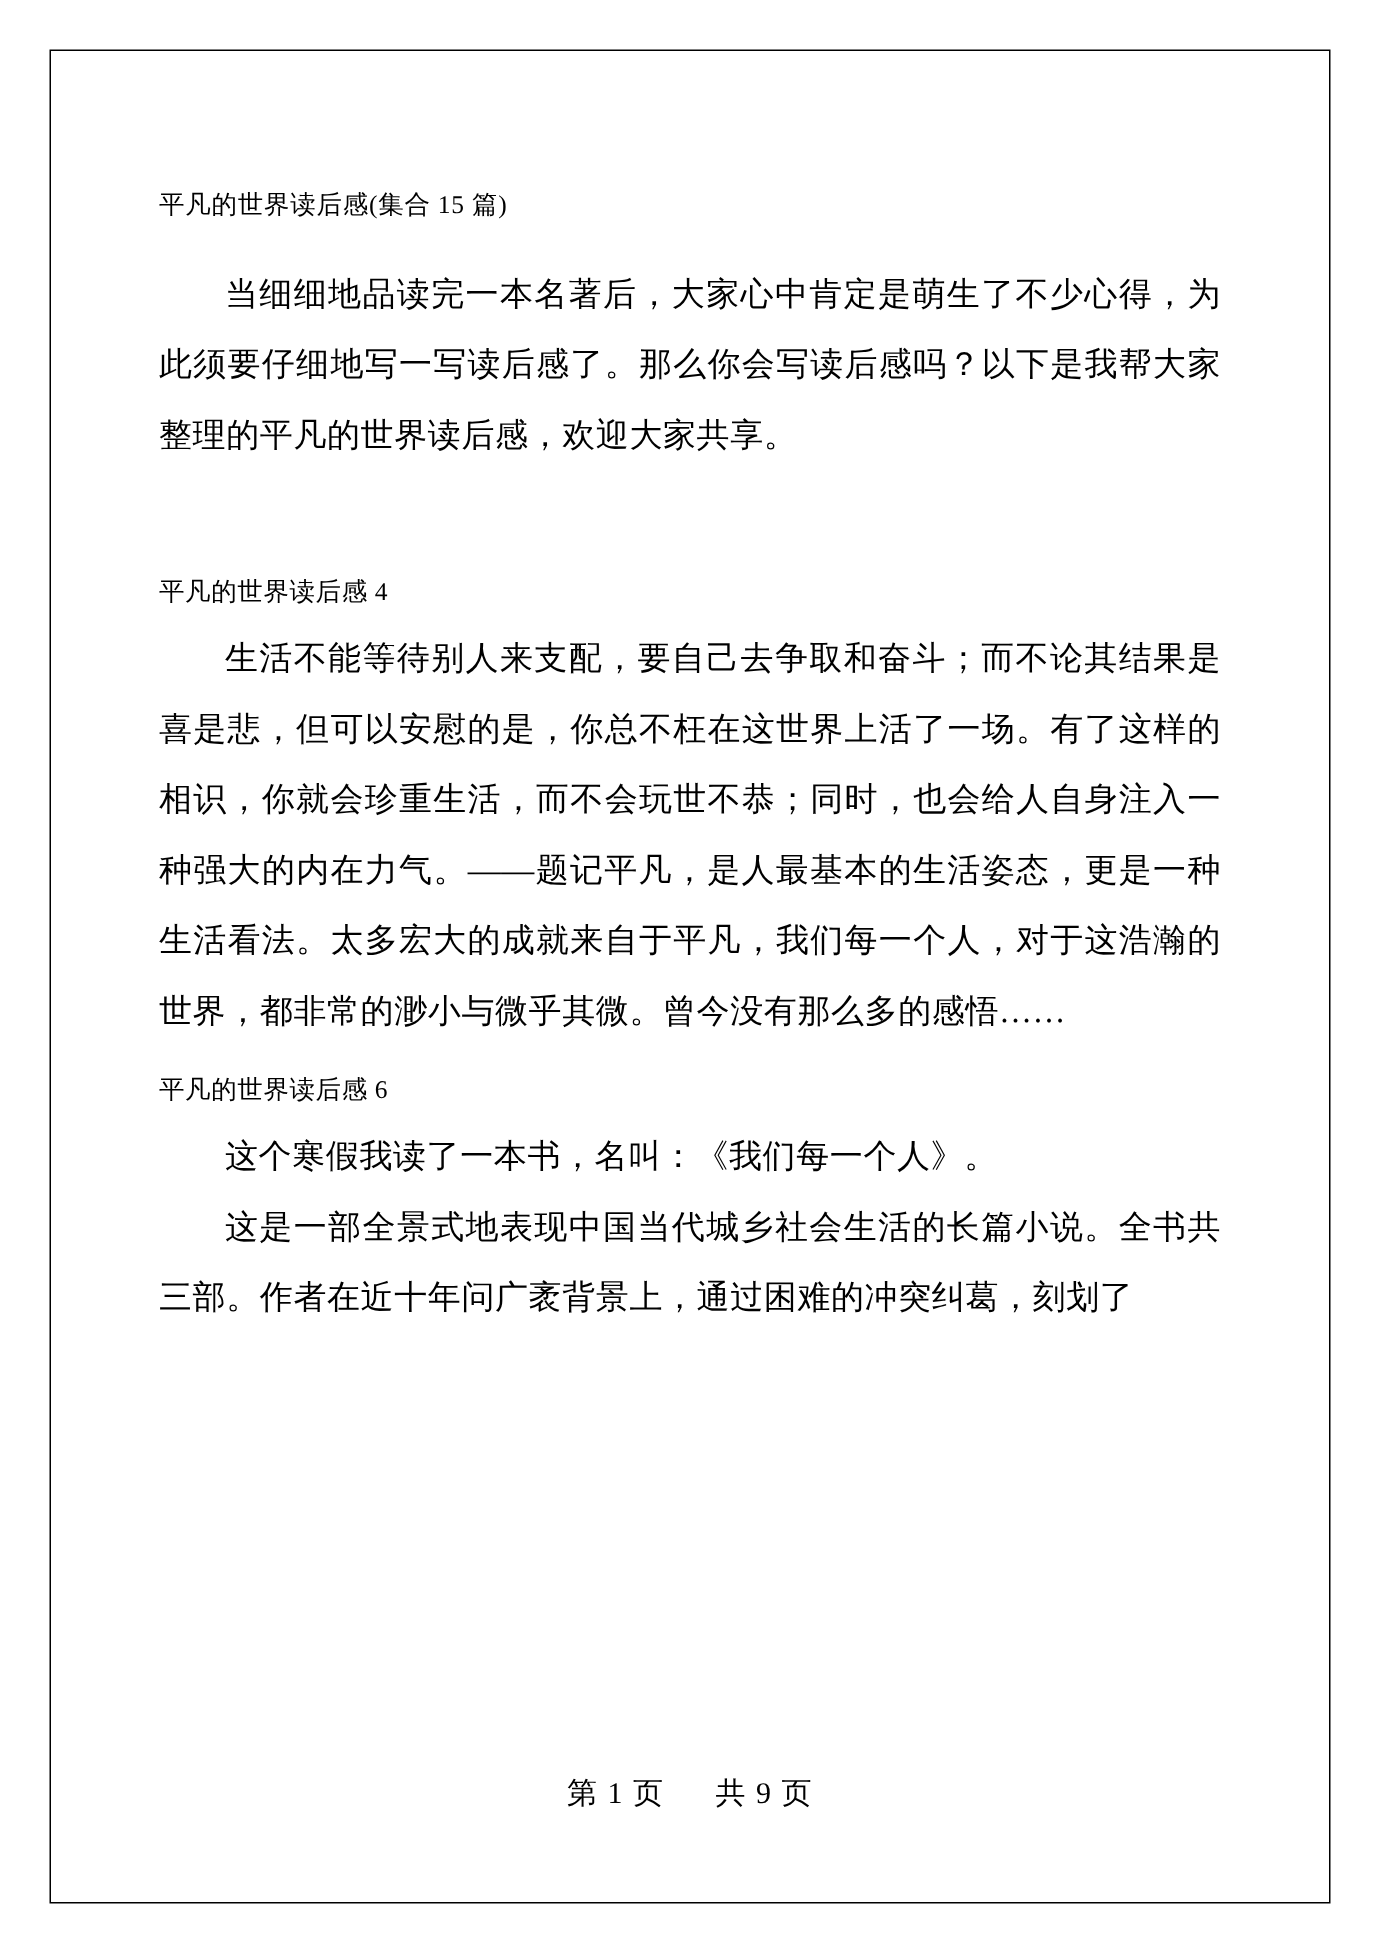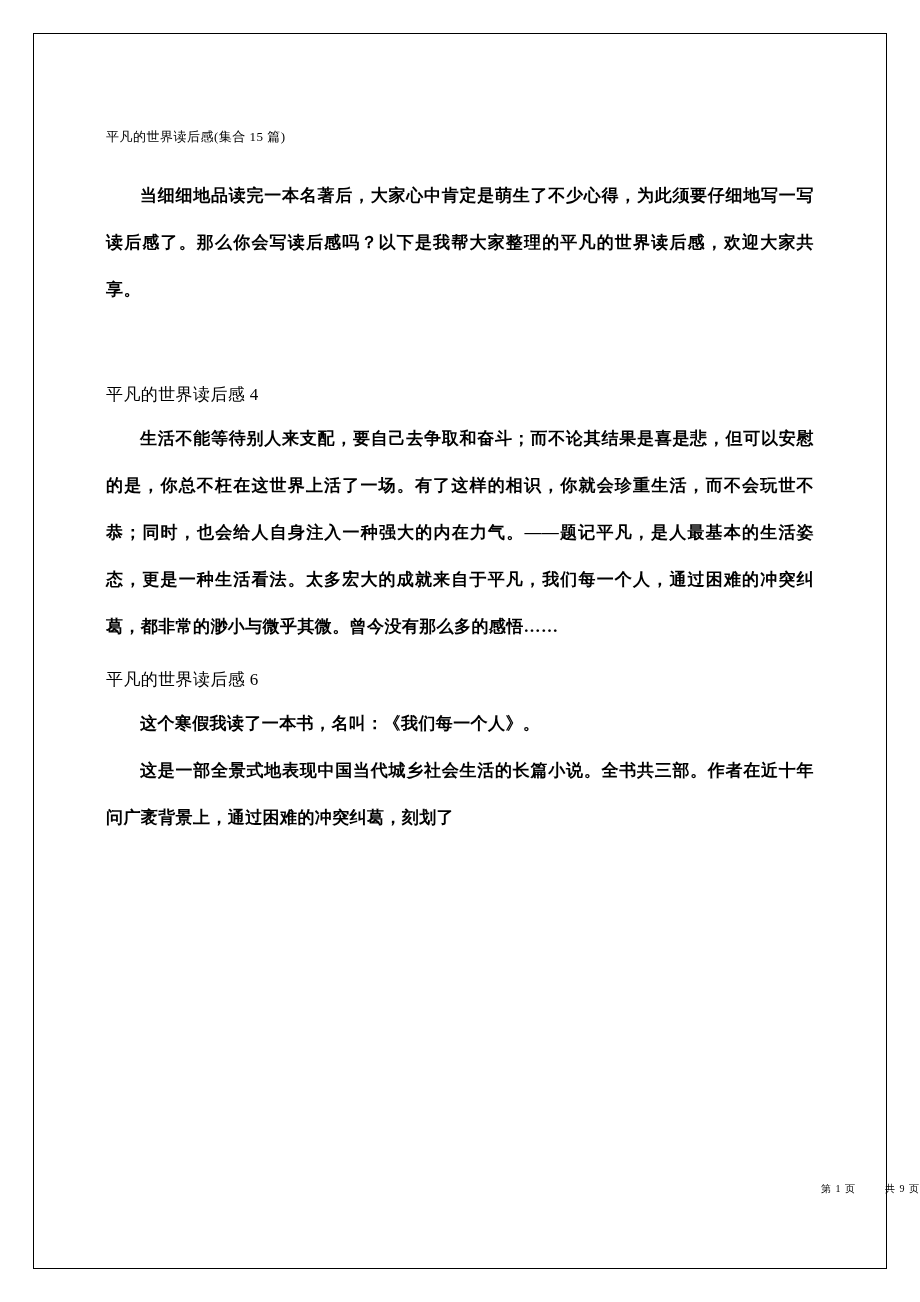--- a/index.html
+++ b/index.html
@@ -29,58 +29,57 @@
     box-sizing: border-box;
     pointer-events: none;
   }
   .content {
     position: absolute;
     left: 106px;
     top: 120px;
     width: 708px;
   }
   .doc-title {
-    font-size: 13px;
+    font-size: 17px;
     line-height: 34px;
     color: #000000;
     letter-spacing: 0.5px;
     margin-bottom: 18px;
     white-space: pre-wrap;
   }
   .para {
-    font-size: 17px;
+    font-size: 22px;
     line-height: 47px;
     color: #000000;
     text-align: justify;
     text-justify: inter-ideograph;
     letter-spacing: 0.4px;
     white-space: pre-wrap;
     margin: 0;
-    font-weight: bold;
   }
   .para.indent {
     text-indent: 2em;
   }
   .heading {
     font-size: 17px;
     line-height: 40px;
     color: #000000;
     letter-spacing: 0.4px;
     margin: 0;
     white-space: pre-wrap;
   }
   .spacer-lg { height: 62px; }
   .spacer-sm { height: 10px; }
   .footer {
     position: absolute;
     left: 0;
     right: 0;
     top: 1182px;
-    text-align: right;
-    font-size: 10px;
+    text-align: center;
+    font-size: 20px;
     color: #000000;
     letter-spacing: 1px;
   }
   .footer span { display: inline-block; }
   .footer .gap { width: 22px; }
 </style>
 </head>
 <body>
 
 <div class="page">
@@ -89,21 +88,21 @@
   <div class="content">
 
     <div class="doc-title">平凡的世界读后感(集合 15 篇)</div>
 
     <p class="para indent">当细细地品读完一本名著后，大家心中肯定是萌生了不少心得，为此须要仔细地写一写读后感了。那么你会写读后感吗？以下是我帮大家整理的平凡的世界读后感，欢迎大家共享。</p>
 
     <div class="spacer-lg"></div>
 
     <div class="heading">平凡的世界读后感 4</div>
 
-    <p class="para indent">生活不能等待别人来支配，要自己去争取和奋斗；而不论其结果是喜是悲，但可以安慰的是，你总不枉在这世界上活了一场。有了这样的相识，你就会珍重生活，而不会玩世不恭；同时，也会给人自身注入一种强大的内在力气。——题记平凡，是人最基本的生活姿态，更是一种生活看法。太多宏大的成就来自于平凡，我们每一个人，通过困难的冲突纠葛，都非常的渺小与微乎其微。曾今没有那么多的感悟……</p>
+    <p class="para indent">生活不能等待别人来支配，要自己去争取和奋斗；而不论其结果是喜是悲，但可以安慰的是，你总不枉在这世界上活了一场。有了这样的相识，你就会珍重生活，而不会玩世不恭；同时，也会给人自身注入一种强大的内在力气。——题记平凡，是人最基本的生活姿态，更是一种生活看法。太多宏大的成就来自于平凡，我们每一个人，对于这浩瀚的世界，都非常的渺小与微乎其微。曾今没有那么多的感悟……</p>
 
     <div class="spacer-sm"></div>
 
     <div class="heading">平凡的世界读后感 6</div>
 
     <p class="para indent">这个寒假我读了一本书，名叫：《我们每一个人》。</p>
 
     <p class="para indent">这是一部全景式地表现中国当代城乡社会生活的长篇小说。全书共三部。作者在近十年问广袤背景上，通过困难的冲突纠葛，刻划了</p>
 
   </div>

